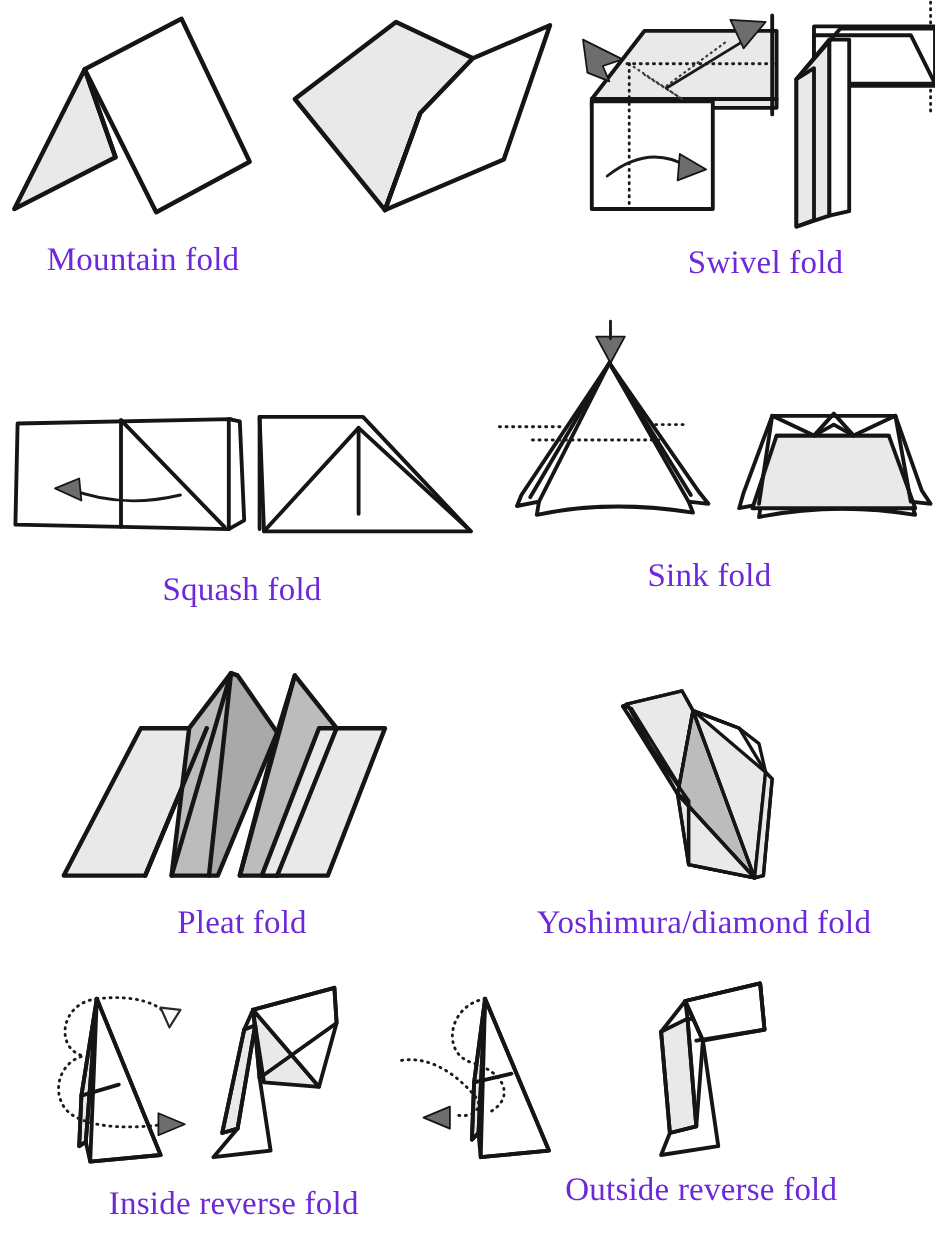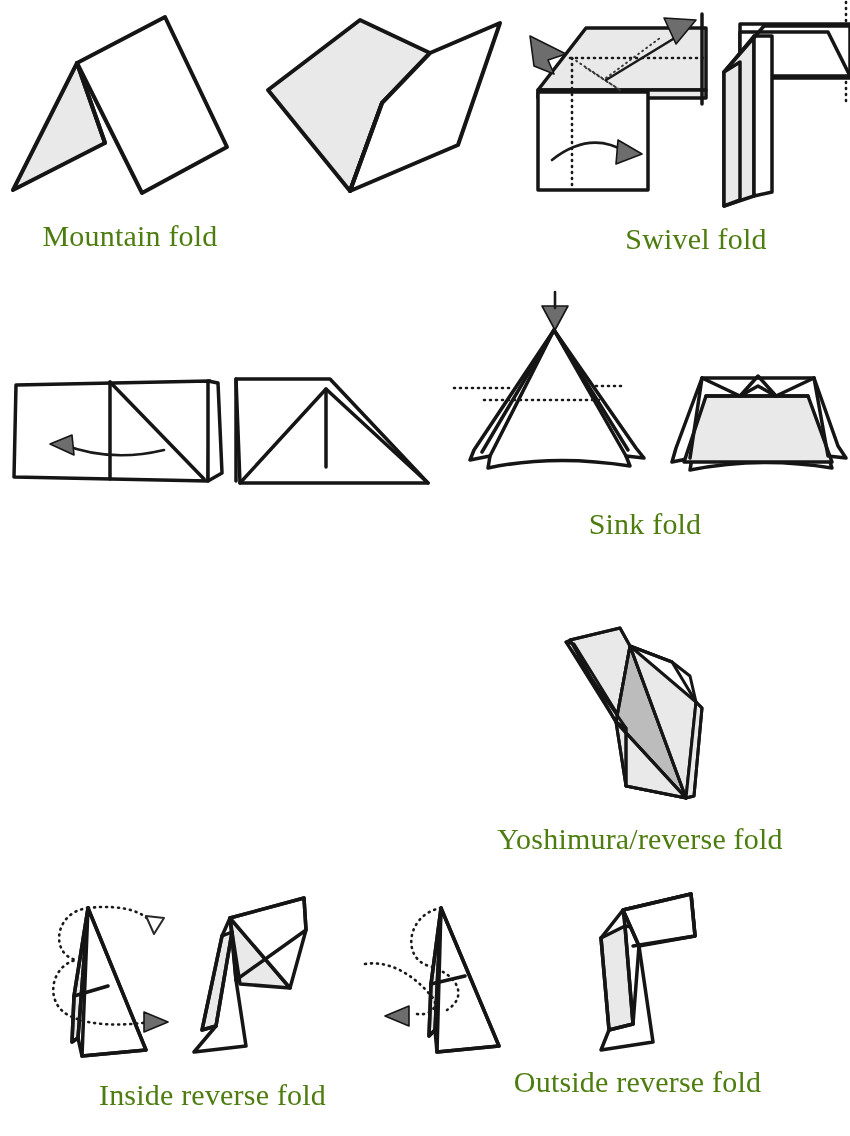--- a/index.html
+++ b/index.html
@@ -9,21 +9,21 @@
     color:#4a4a4a;
     overflow:hidden;
   }
   .sheet{position:relative;width:850px;height:1136px;background:#fff;}
 
   .row{position:absolute;left:0;width:850px;}
   .cell{position:absolute;display:flex;flex-direction:column;align-items:center;}
   .art{position:relative;}
   .caption{
     font-size:30px;
-    color:#4d7c0f;
+    color:#6d28d9;
     letter-spacing:.2px;
     white-space:nowrap;
     line-height:1;
     text-align:center;
   }
   svg{display:block;overflow:visible;}
   .ln{fill:none;stroke:#151515;stroke-linejoin:round;stroke-linecap:round;}
   .fw{fill:#ffffff;}
   .fl{fill:#e9e9e9;}
   .fm{fill:#bcbcbc;}
@@ -117,20 +117,21 @@
             <polygon class="arrowhead" points="72,90 50,99 74,110"></polygon>
           </g>
           <g>
             <polygon class="fw ln" stroke-width="3.5" points="236,34 330,34 428,138 240,138"></polygon>
             <path class="ln" stroke-width="3.5" d="M236,34 L236,136"></path>
             <path class="ln" stroke-width="3.5" d="M240,138 L326,44 L428,138"></path>
             <path class="ln" stroke-width="3.5" d="M326,44 L326,122"></path>
           </g>
         </svg>
       </div>
+      <div class="caption" style="margin-top:26px;">Squash fold</div>
     </div>
 
     <div class="cell" style="left:440px;top:0px;width:410px;">
       <div class="art">
         <svg width="410" height="205" viewBox="0 0 410 205">
           <g>
             <path class="fw ln" stroke-width="3.5" d="M114,40 L34,160 L30,170 L50,166 L48,178 Q114,164 190,176 L186,166 L204,168 L196,158 Z"></path>
             <path class="ln" stroke-width="3.5" d="M114,40 L42,162"></path>
             <path class="ln" stroke-width="3.5" d="M114,40 L188,160"></path>
             <path class="ln" stroke-width="3.5" d="M114,40 L50,166"></path>
@@ -151,40 +152,56 @@
             <path class="ln" stroke-width="3.5" d="M266,106 L368,106"></path>
           </g>
         </svg>
       </div>
       <div class="caption" style="margin-top:14px;text-align:right;">Sink fold</div>
     </div>
   </div>
 
   <div class="row" style="top:600px;height:270px;">
 
+    <div class="cell" style="left:10px;top:0px;width:420px;">
+      <div class="art">
+        <svg width="400" height="210" viewBox="0 0 400 210">
+          <polygon class="fl ln" stroke-width="4" points="108,62 168,62 112,196 38,196"></polygon>
+          <polygon class="fm ln" stroke-width="4" points="152,62 190,12 228,62 170,196 136,196"></polygon>
+          <polygon class="fd ln" stroke-width="4" points="190,12 196,14 232,66 178,196 170,196"></polygon>
+          <polygon class="fm ln" stroke-width="4" points="232,66 248,14 286,62 232,196 198,196"></polygon>
+          <polygon class="fl ln" stroke-width="4" points="270,62 330,62 278,196 218,196"></polygon>
+          <path class="ln" stroke-width="4" d="M190,12 L136,196"></path>
+          <path class="ln" stroke-width="4" d="M248,14 L198,196"></path>
+          <path class="ln" stroke-width="4" d="M168,62 L112,196"></path>
+          <path class="ln" stroke-width="4" d="M286,62 L232,196"></path>
+        </svg>
+      </div>
+      <div class="caption" style="margin-top:14px;">Pleat fold</div>
+    </div>
 
     <div class="cell" style="left:430px;top:0px;width:420px;">
       <div class="art">
         <svg width="400" height="210" viewBox="0 0 400 210">
           <polygon class="fl ln" stroke-width="3" points="130,40 180,28 190,46 176,122"></polygon>
           <polygon class="fl ln" stroke-width="3" points="126,42 176,122 186,128 134,44"></polygon>
           <polygon class="fm ln" stroke-width="3" points="190,46 176,122 246,198"></polygon>
           <polygon class="fl ln" stroke-width="3" points="190,46 246,198 256,102 232,62"></polygon>
           <polygon class="fl ln" stroke-width="3" points="176,122 246,198 186,186"></polygon>
           <polygon class="fl ln" stroke-width="3" points="186,128 186,186 246,198 176,122"></polygon>
           <polygon class="fw ln" stroke-width="3" points="190,46 232,62 250,76 256,102"></polygon>
           <polygon class="fl ln" stroke-width="3" points="246,198 256,102 262,108 254,196"></polygon>
           <path class="ln" stroke-width="3" d="M130,40 L126,42 L186,128 L186,186 L246,198 L254,196 L262,108 L256,102 L232,62 L190,46 L180,28 L130,40"></path>
           <path class="ln" stroke-width="3" d="M190,46 L176,122 L246,198"></path>
           <path class="ln" stroke-width="3" d="M176,122 L186,186"></path>
           <path class="ln" stroke-width="3" d="M190,46 L246,198"></path>
           <path class="ln" stroke-width="3" d="M130,40 L176,122"></path>
         </svg>
       </div>
-      <div class="caption" style="margin-top:14px;">Yoshimura/reverse fold</div>
+      <div class="caption" style="margin-top:14px;">Yoshimura/diamond fold</div>
     </div>
   </div>
 
   <div class="row" style="top:880px;height:256px;">
 
     <div class="cell" style="left:0px;top:0px;width:425px;">
       <div class="art">
         <svg width="425" height="180" viewBox="0 0 425 180">
           <g>
             <polygon class="fl ln" stroke-width="3.5" points="88,28 78,158 72,162 74,116"></polygon>

